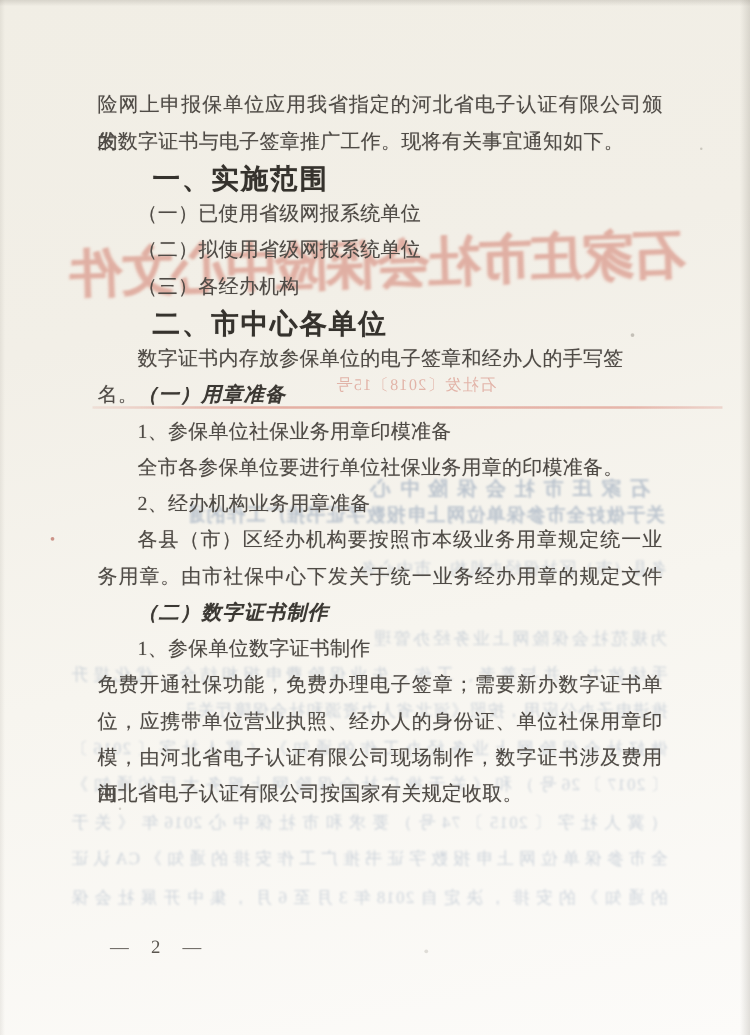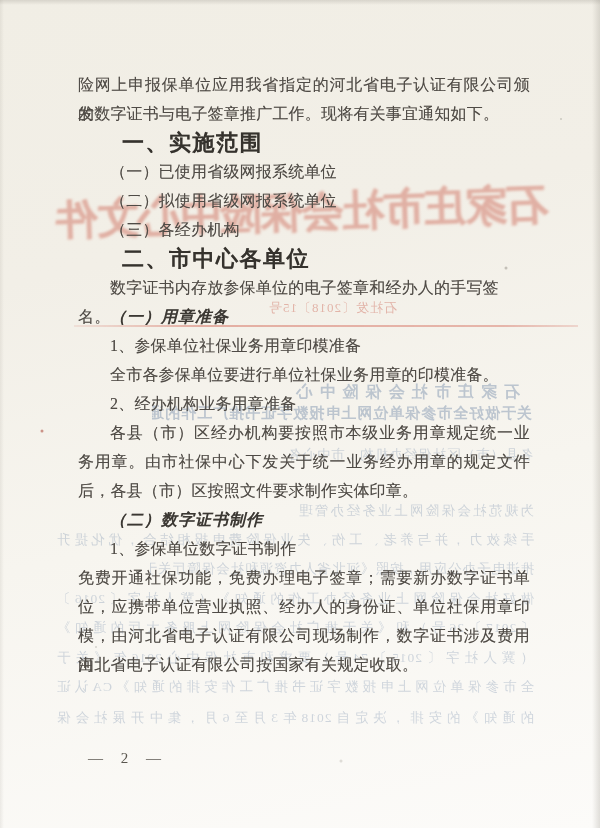--- a/index.html
+++ b/index.html
@@ -105,21 +105,20 @@
     <div class="ln ind">（二）拟使用省级网报系统单位</div>
     <div class="ln ind">（三）各经办机构</div>
     <div class="ln ind h1">二、市中心各单位</div>
     <div class="ln ind">数字证书内存放参保单位的电子签章和经办人的手写签名。</div>
     <div class="ln ind h2">（一）用章准备</div>
     <div class="ln ind">1、参保单位社保业务用章印模准备</div>
     <div class="ln ind">全市各参保单位要进行单位社保业务用章的印模准备。</div>
     <div class="ln ind">2、经办机构业务用章准备</div>
     <div class="ln ind full">各县（市）区经办机构要按照市本级业务用章规定统一业</div>
     <div class="ln full">务用章。由市社保中心下发关于统一业务经办用章的规定文件</div>
-    <div class="ln">后，各县（市）区按照文件要求制作实体印章。</div>
     <div class="ln ind h2">（二）数字证书制作</div>
     <div class="ln ind">1、参保单位数字证书制作</div>
     <div class="ln full">免费开通社保功能，免费办理电子签章；需要新办数字证书单</div>
     <div class="ln full">位，应携带单位营业执照、经办人的身份证、单位社保用章印</div>
     <div class="ln full">模，由河北省电子认证有限公司现场制作，数字证书涉及费用由</div>
     <div class="ln">河北省电子认证有限公司按国家有关规定收取。</div>
   </div>
 
   <div class="page-number">— 2 —</div>
 

